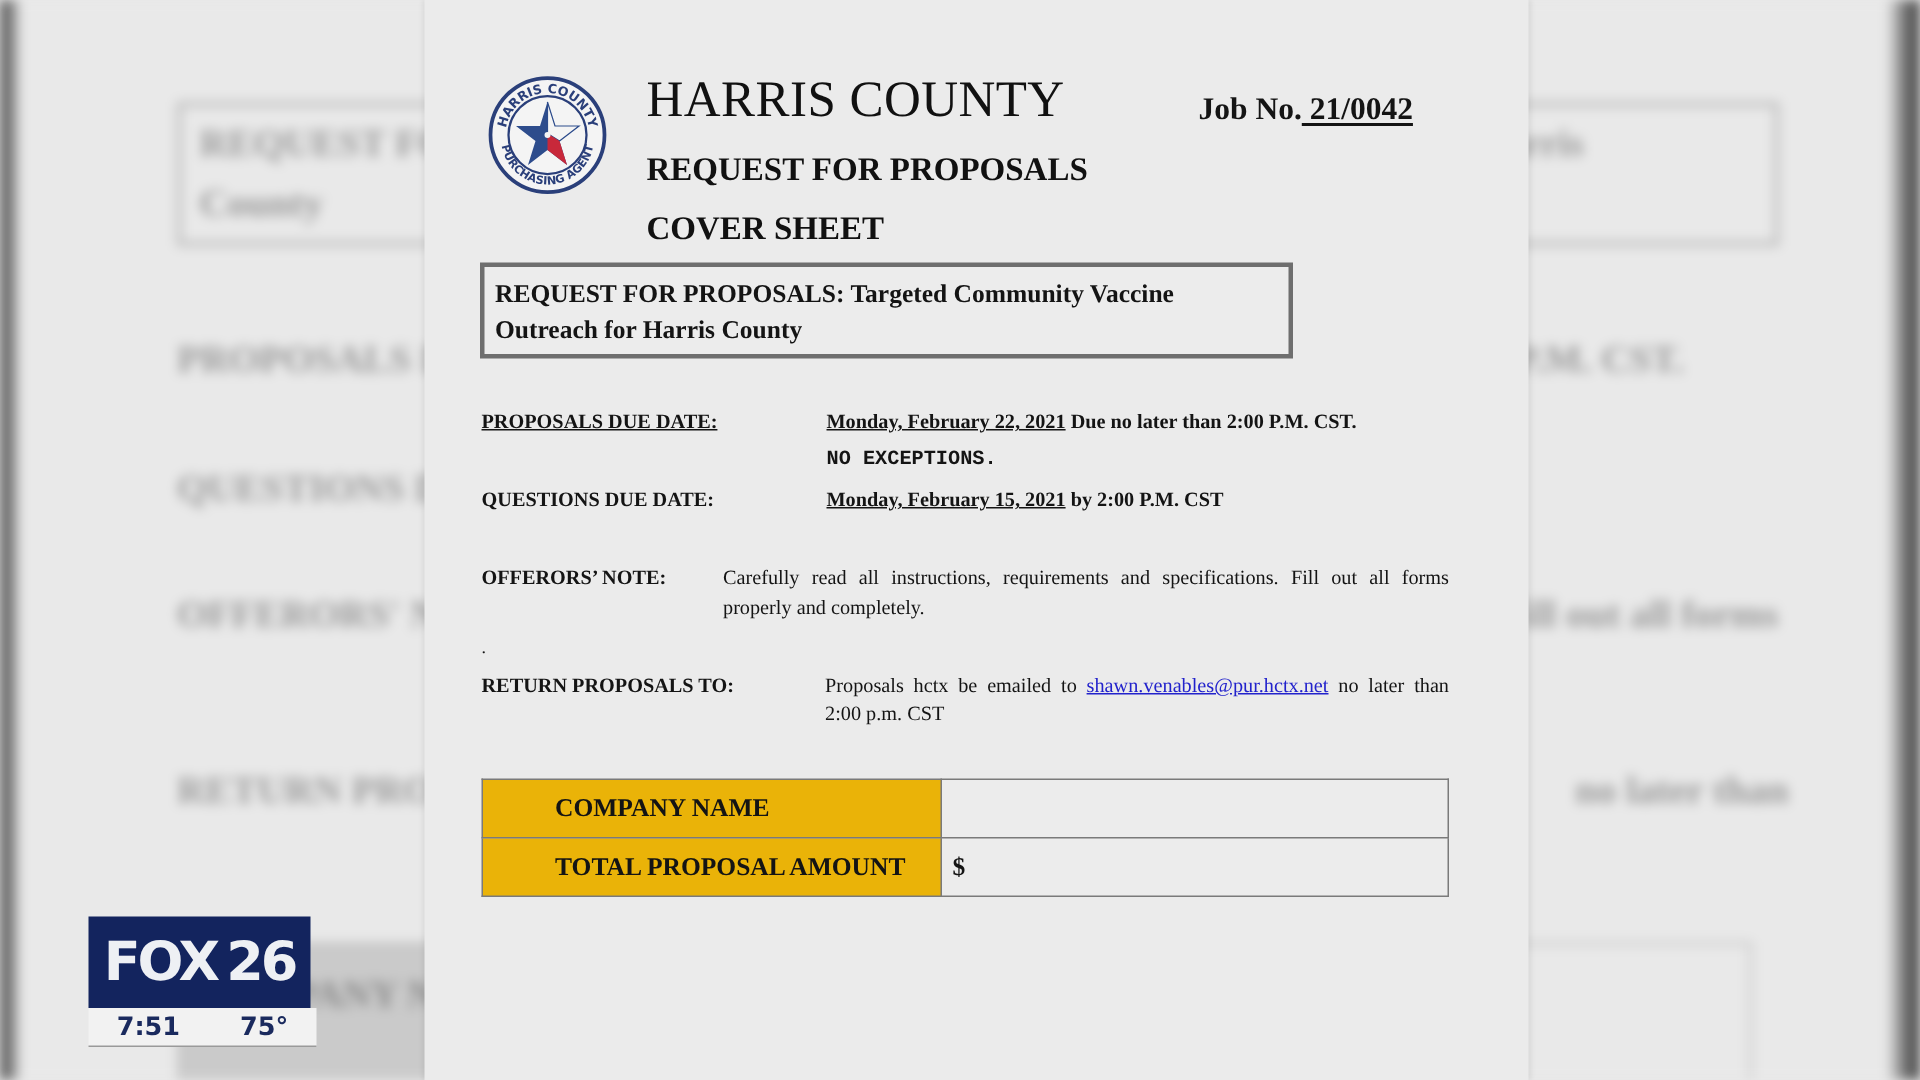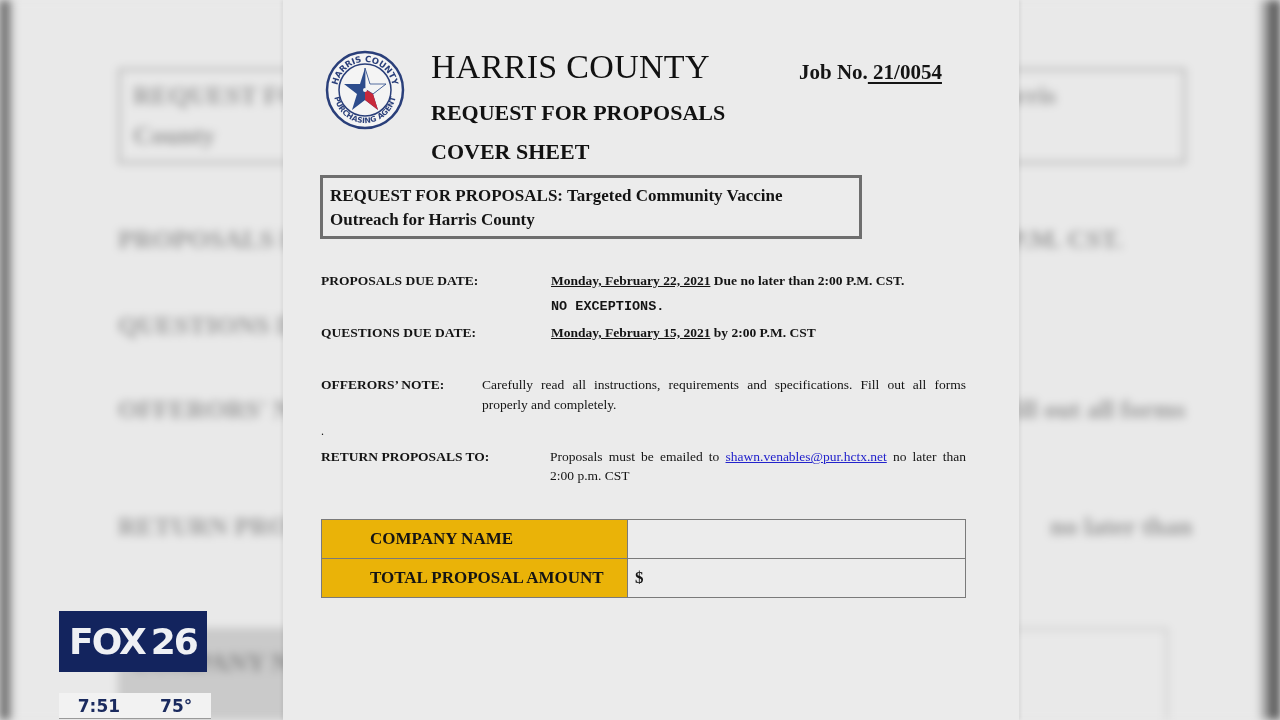--- a/index.html
+++ b/index.html
@@ -63,21 +63,21 @@
   table.cm td.v { background:#ececec; }
 
   
   .fox { position:absolute; left:59px; top:611px; width:152px; height:86px; }
   .fox-top { width:148px; height:61px; background:#13245e; color:#eef0f4;
     font-family:"DejaVu Sans", sans-serif; font-weight:bold; font-size:36px;
     display:flex; align-items:center; justify-content:center; letter-spacing:-2px; }
   .fox-bottom { width:152px; height:25px; background:#f2f2f2; color:#1a2a5e;
     font-family:"DejaVu Sans", sans-serif; font-weight:bold; font-size:17px;
     display:flex; align-items:center; justify-content:center; gap:40px;
-    border-bottom:1px solid #9a9a9a;margin-top:21px; }
+    border-bottom:1px solid #9a9a9a; }
 </style>
 </head>
 <body>
 
 <div class="bg-layer">
   <div class="bg-box">
     <div class="bg-text" style="left:12px;top:10px;">REQUEST FOR PROPOSALS: Targeted Community Vaccine Outreach for Harris</div>
     <div class="bg-text" style="left:12px;top:50px;">County</div>
   </div>
   <div class="bg-text" style="left:118px;top:225px;">PROPOSALS DUE DATE:</div>
@@ -114,44 +114,44 @@
     <polygon points="40,18 45,34 61,34 48,44 40,39" fill="#f4f4f4" stroke="#2d4c8c" stroke-width="0.8"></polygon>
     <polygon points="40,39 48,44 53,60 40,50" fill="#c8283a"></polygon>
     <circle cx="40" cy="40" r="2" fill="#f4f4f4"></circle>
   </svg>
 
   <div class="title-main">HARRIS COUNTY</div>
   <div class="title-sub rfp">REQUEST FOR PROPOSALS</div>
   <div class="title-sub cover">COVER SHEET</div>
 
   <div class="job">
-    <span>Job No.</span><span class="num"> 21/0054 </span>
+    <span>Job No.</span><span class="num"> 21/0042 </span>
   </div>
 
   <div class="rfp-box">REQUEST FOR PROPOSALS: Targeted Community Vaccine Outreach for Harris County</div>
 
-  <div class="row lbl1 label" style="top:273px;">PROPOSALS DUE DATE:</div>
+  <div class="row lbl1 label" style="top:273px;text-decoration:underline;">PROPOSALS DUE DATE:</div>
   <div class="row val1" style="top:273px;">
     <span class="u">Monday, February 22, 2021</span><span> Due no later than 2:00 P.M. CST.</span>
   </div>
   <div class="row val1" style="top:299px;font-family:Liberation Mono, monospace;">NO EXCEPTIONS.</div>
 
   <div class="row lbl1 label" style="top:325px;">QUESTIONS DUE DATE:</div>
   <div class="row val1" style="top:325px;">
     <span class="u">Monday, February 15, 2021</span><span> by 2:00 P.M. CST</span>
   </div>
 
   <div class="row lbl1 label" style="top:377px;">OFFERORS’ NOTE:</div>
   <div class="row note-text" style="top:375px;">Carefully read all instructions, requirements and specifications. Fill out all forms properly and completely.</div>
 
   <div class="dot">.</div>
 
   <div class="row lbl1 label" style="top:449px;">RETURN PROPOSALS TO:</div>
   <div class="row ret-text" style="top:447px;">
-    <span>Proposals must be emailed to </span><span class="link">shawn.venables@pur.hctx.net</span><span> no later than 2:00 p.m. CST</span>
+    <span>Proposals hctx be emailed to </span><span class="link">shawn.venables@pur.hctx.net</span><span> no later than 2:00 p.m. CST</span>
   </div>
 
   <table class="cm">
     <tbody>
         <tr>
       <td class="h">COMPANY NAME</td>
       <td class="v"></td>
     </tr>
     <tr>
       <td class="h">TOTAL PROPOSAL AMOUNT</td>

